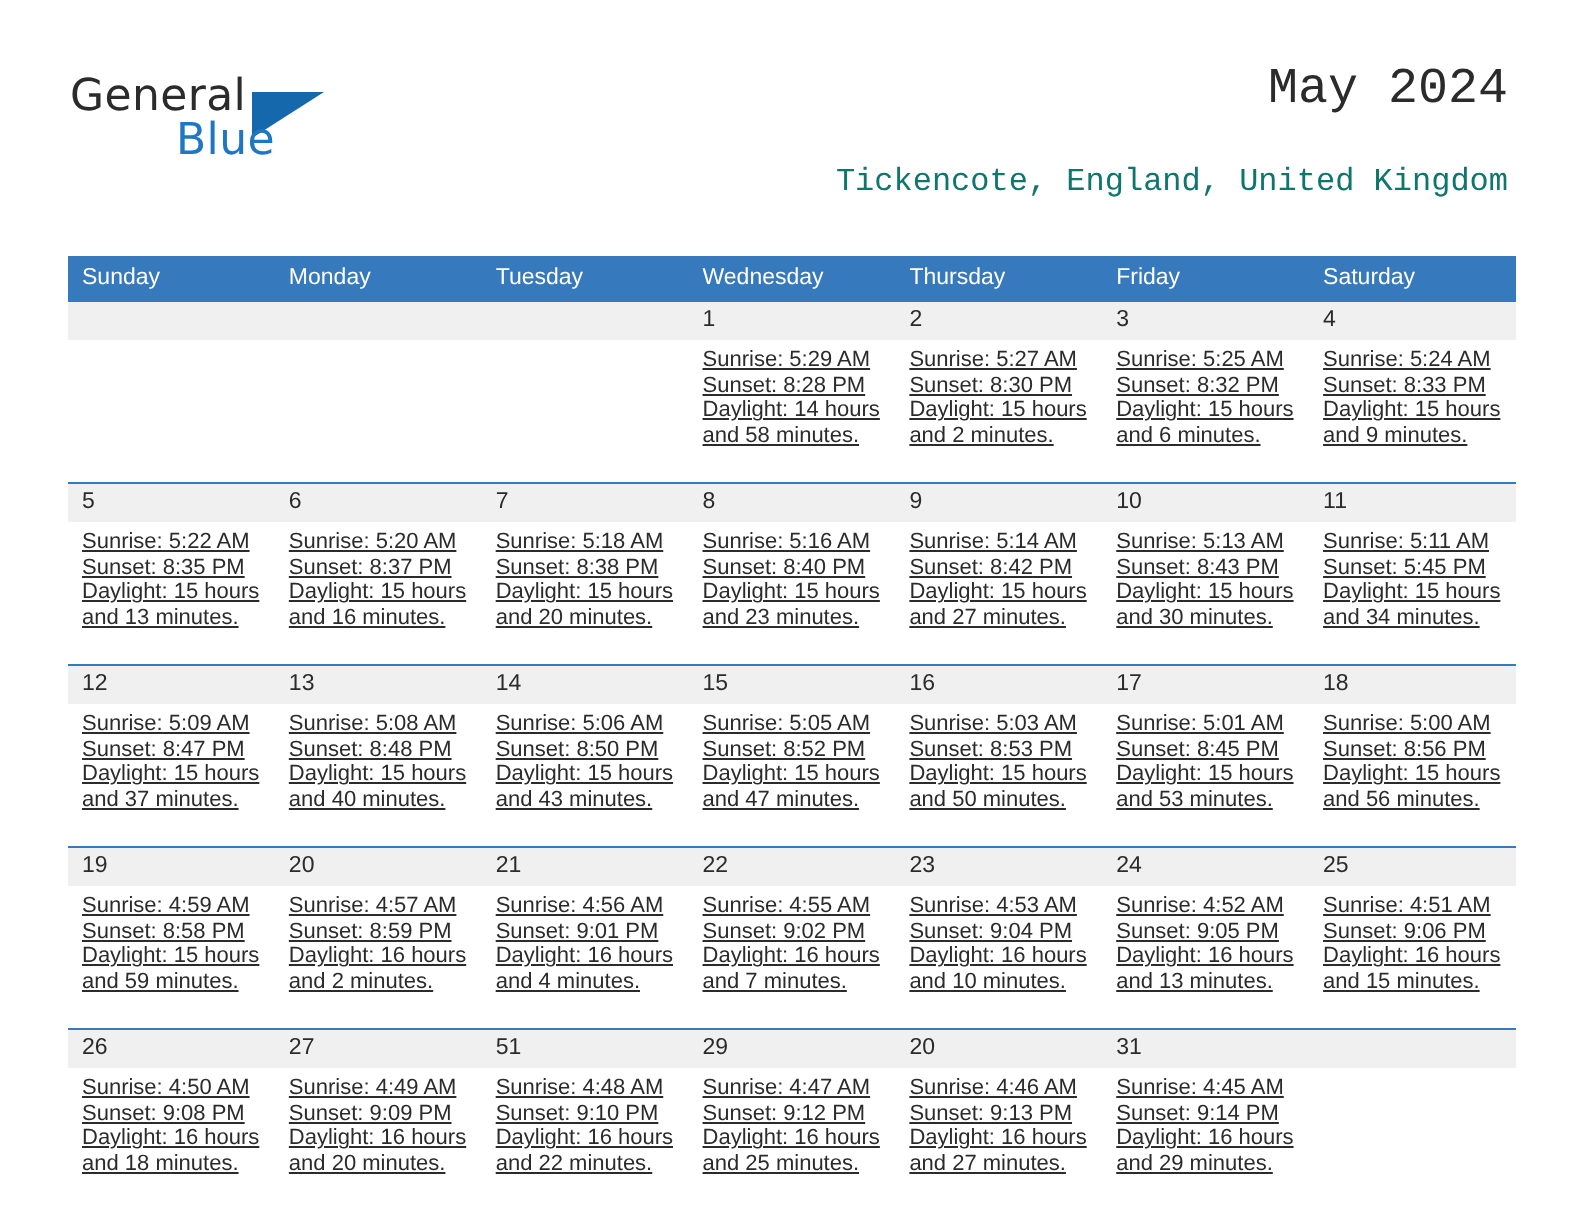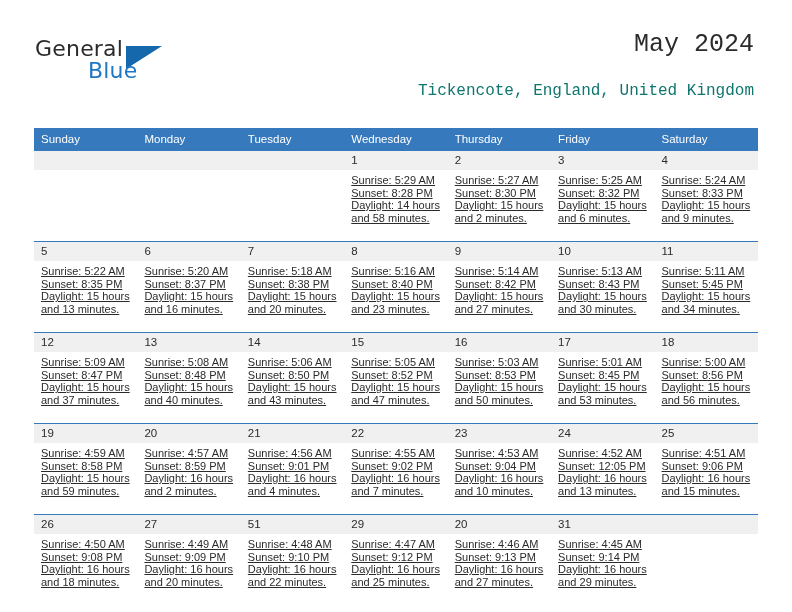--- a/index.html
+++ b/index.html
@@ -459,21 +459,21 @@
                   <div>Daylight: 16 hours</div>
                   <div>and 10 minutes.</div>
                 </div>
               </div>
             </td>
             <td>
               <div class="daycell">
                 <div class="daynum-band">24</div>
                 <div class="details">
                   <div>Sunrise: 4:52 AM</div>
-                  <div>Sunset: 12:05 PM</div>
+                  <div>Sunset: 9:05 PM</div>
                   <div>Daylight: 16 hours</div>
                   <div>and 13 minutes.</div>
                 </div>
               </div>
             </td>
             <td>
               <div class="daycell">
                 <div class="daynum-band">25</div>
                 <div class="details">
                   <div>Sunrise: 4:51 AM</div>

